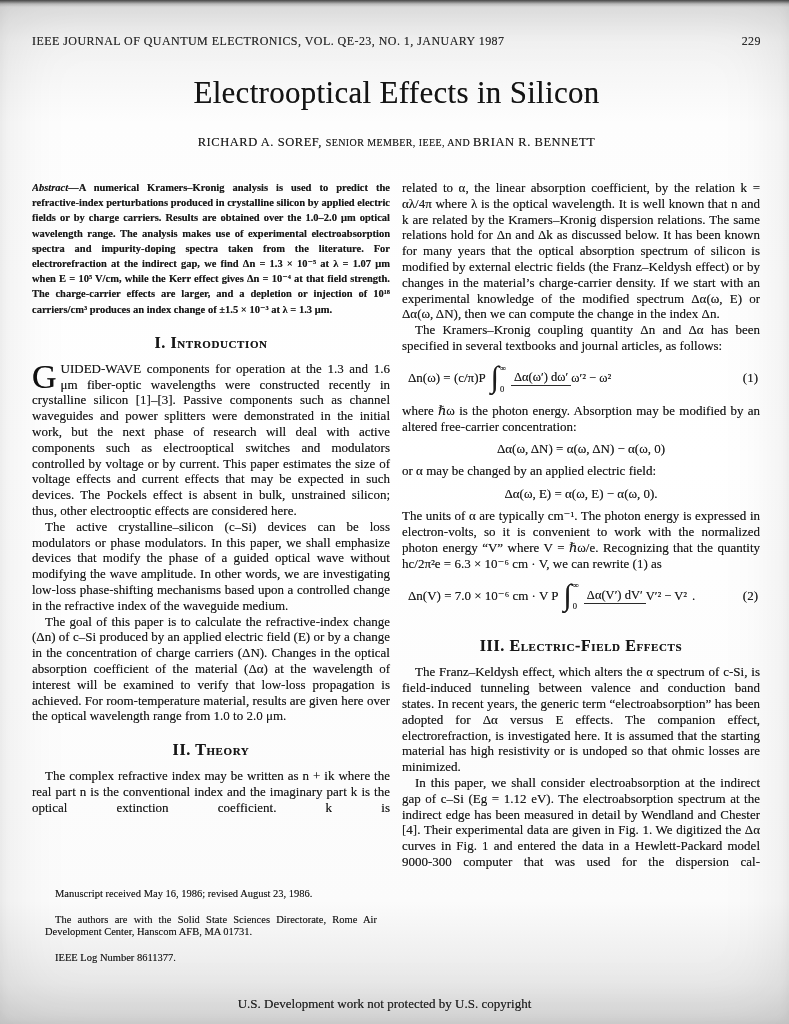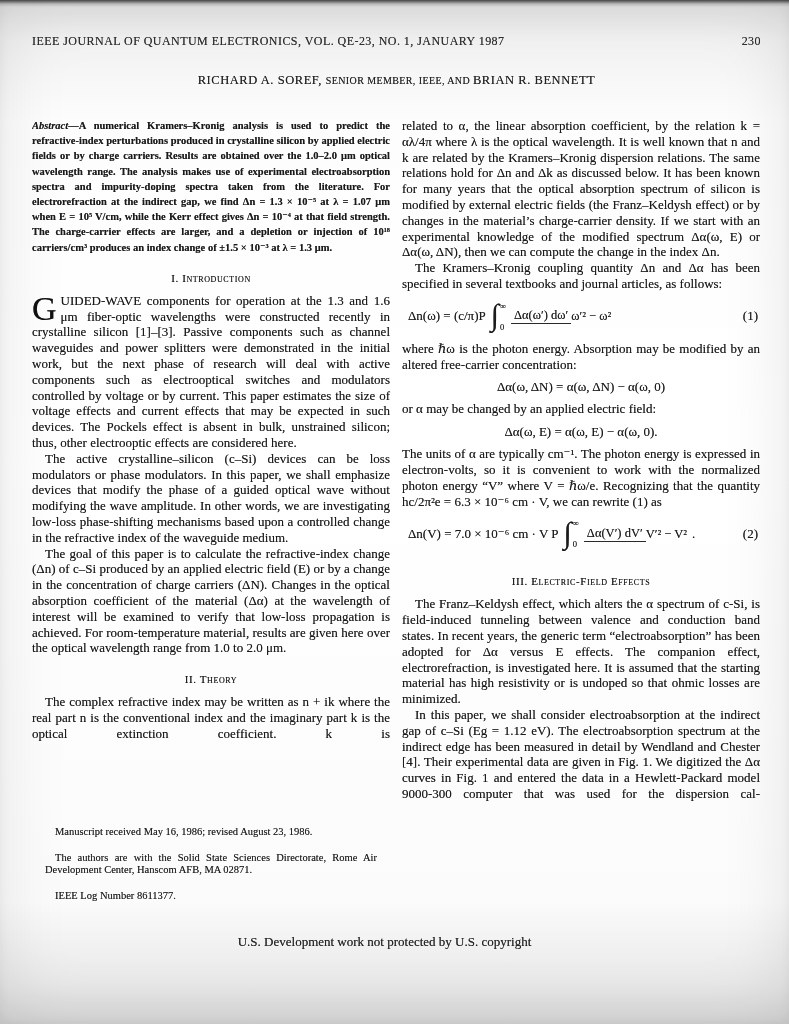--- a/index.html
+++ b/index.html
@@ -24,21 +24,21 @@
   .authors{margin-top:24px;text-align:center;font-size:12.5px;letter-spacing:0.55px;color:#222;}
   .authors .member{font-size:10px;letter-spacing:0.4px;}
 
   .columns{display:flex;gap:12px;margin-top:30px;height:806px;overflow:hidden;}
   .col{width:358px;display:flex;flex-direction:column;}
 
   .abstract{margin:0;font-size:10.5px;font-weight:700;line-height:15.2px;
     text-align:justify;color:#1a1a1a;}
   .abstract .abs-label{font-style:italic;}
 
-  .sec-heading{margin:17px 0 9px 0;text-align:center;font-size:11px;font-weight:400;
+  .sec-heading{margin:17px 0 9px 0;text-align:center;font-size:16px;font-weight:700;
     font-variant:small-caps;letter-spacing:0.6px;color:#161616;}
 
   .para{margin:0;font-size:13px;line-height:15.8px;text-align:justify;text-indent:13px;}
   .para.noindent{text-indent:0;}
   .para.fill-last{text-align-last:justify;}
 
   .dropcap{float:left;font-size:34px;line-height:27px;padding:2px 4px 0 0;color:#111;}
 
   .equation{position:relative;display:flex;align-items:center;justify-content:flex-start;
     gap:5px;margin:9px 0 9px 0;font-size:13px;padding:0 30px 0 6px;}
@@ -60,23 +60,24 @@
 </style>
 </head>
 <body>
 
 <div class="vignette"></div>
 
 <div class="content scan">
 
   <div class="running-row">
     <span>IEEE JOURNAL OF QUANTUM ELECTRONICS, VOL. QE-23, NO. 1, JANUARY 1987</span>
-    <span>230</span>
+    <span>229</span>
   </div>
 
+  <h1 class="page-title">Electrooptical Effects in Silicon</h1>
 
   <div class="authors">
     <span>RICHARD A. SOREF, </span><span class="member">SENIOR MEMBER, IEEE, AND </span><span>BRIAN R. BENNETT</span>
   </div>
 
   <div class="columns">
 
     <div class="col">
       <p class="abstract">
         <span class="abs-label">Abstract—</span><span>A numerical Kramers–Kronig analysis is used to predict the refractive-index perturbations produced in crystalline silicon by applied electric fields or by charge carriers. Results are obtained over the 1.0–2.0 μm optical wavelength range. The analysis makes use of experimental electroabsorption spectra and impurity-doping spectra taken from the literature. For electrorefraction at the indirect gap, we find Δn = 1.3 × 10⁻⁵ at λ = 1.07 μm when E = 10⁵ V/cm, while the Kerr effect gives Δn = 10⁻⁴ at that field strength. The charge-carrier effects are larger, and a depletion or injection of 10¹⁸ carriers/cm³ produces an index change of ±1.5 × 10⁻³ at λ = 1.3 μm.</span>
@@ -90,21 +91,21 @@
 
       <p class="para">The active crystalline–silicon (c–Si) devices can be loss modulators or phase modulators. In this paper, we shall emphasize devices that modify the phase of a guided optical wave without modifying the wave amplitude. In other words, we are investigating low-loss phase-shifting mechanisms based upon a controlled change in the refractive index of the waveguide medium.</p>
       <p class="para">The goal of this paper is to calculate the refractive-index change (Δn) of c–Si produced by an applied electric field (E) or by a change in the concentration of charge carriers (ΔN). Changes in the optical absorption coefficient of the material (Δα) at the wavelength of interest will be examined to verify that low-loss propagation is achieved. For room-temperature material, results are given here over the optical wavelength range from 1.0 to 2.0 μm.</p>
 
       <h2 class="sec-heading">II. Theory</h2>
 
       <p class="para fill-last">The complex refractive index may be written as n + ik where the real part n is the conventional index and the imaginary part k is the optical extinction coefficient. k is</p>
 
       <div class="footnote">
         <p>Manuscript received May 16, 1986; revised August 23, 1986.</p>
-        <p>The authors are with the Solid State Sciences Directorate, Rome Air Development Center, Hanscom AFB, MA 02871.</p>
+        <p>The authors are with the Solid State Sciences Directorate, Rome Air Development Center, Hanscom AFB, MA 01731.</p>
         <p>IEEE Log Number 8611377.</p>
       </div>
     </div>
 
     <div class="col">
       <p class="para noindent">related to α, the linear absorption coefficient, by the relation k = αλ/4π where λ is the optical wavelength. It is well known that n and k are related by the Kramers–Kronig dispersion relations. The same relations hold for Δn and Δk as discussed below. It has been known for many years that the optical absorption spectrum of silicon is modified by external electric fields (the Franz–Keldysh effect) or by changes in the material’s charge-carrier density. If we start with an experimental knowledge of the modified spectrum Δα(ω, E) or Δα(ω, ΔN), then we can compute the change in the index Δn.</p>
       <p class="para">The Kramers–Kronig coupling quantity Δn and Δα has been specified in several textbooks and journal articles, as follows:</p>
 
       <div class="equation">
         <span>Δn(ω) = (c/π)P</span>

